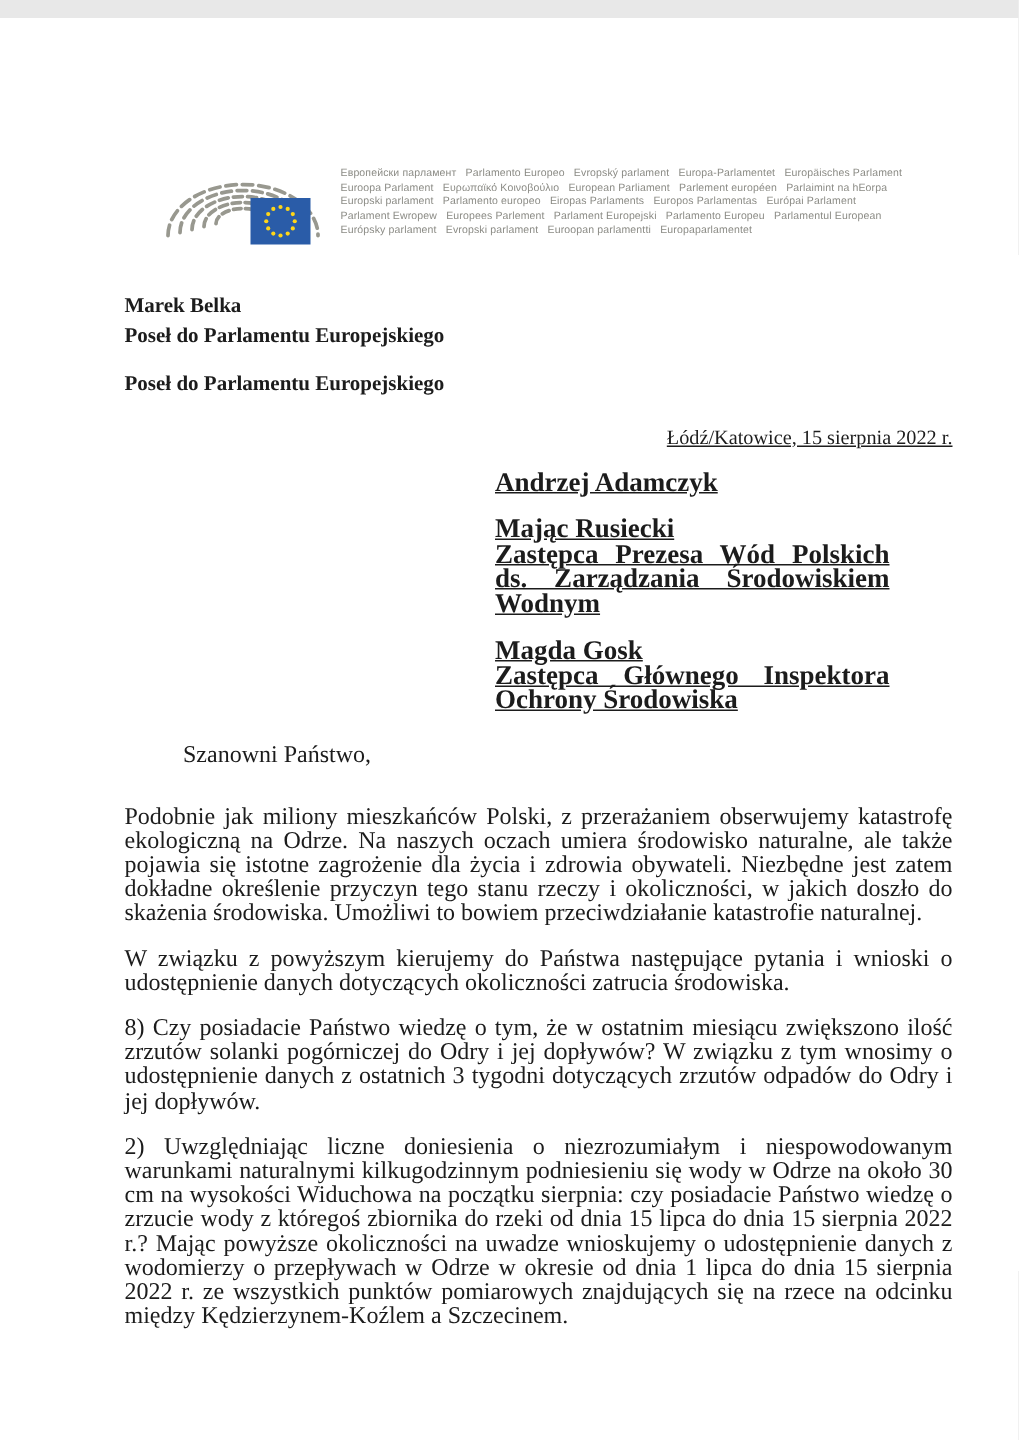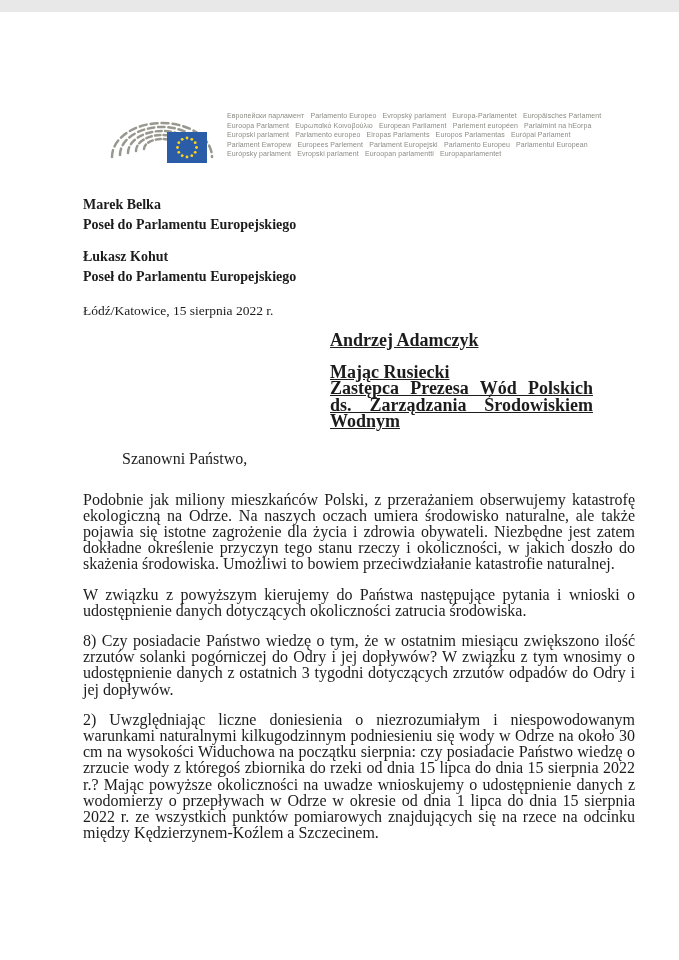--- a/index.html
+++ b/index.html
@@ -44,23 +44,25 @@
   .senders { margin-top: 2px; }
   .sender { margin-bottom: 13px; }
   .sender-name, .sender-title {
     font-weight: bold;
     font-size: 14px;
     line-height: 19.5px;
   }
 
   
   .dateline {
+    text-align: right;
     font-size: 13.5px;
     margin-top: 17px;
     margin-bottom: 13px;
+    text-decoration: underline;
   }
 
   
   .recipients {
     margin-left: 247px;
     width: 263px;
   }
   .recipient { margin-bottom: 15px; }
   .recipient:last-child { margin-bottom: 0; }
   .recipient-name, .recipient-title {
@@ -125,35 +127,38 @@
       <div class="wordmark-line">Európsky parlament   Evropski parlament   Euroopan parlamentti   Europaparlamentet</div>
     </div>
   </div>
 
   <div class="senders">
     <div class="sender">
       <div class="sender-name">Marek Belka</div>
       <div class="sender-title">Poseł do Parlamentu Europejskiego</div>
     </div>
     <div class="sender">
-      <div class="sender-name">Łukasz Kohut</div>
       <div class="sender-title">Poseł do Parlamentu Europejskiego</div>
     </div>
   </div>
 
   <div class="dateline">Łódź/Katowice, 15 sierpnia 2022 r.</div>
 
   <div class="recipients">
     <div class="recipient">
       <div class="recipient-name">Andrzej Adamczyk</div>
     </div>
     <div class="recipient">
       <div class="recipient-name">Mając Rusiecki</div>
       <div class="recipient-title">Zastępca Prezesa Wód Polskich ds. Zarządzania Środowiskiem Wodnym</div>
     </div>
+    <div class="recipient">
+      <div class="recipient-name">Magda Gosk</div>
+      <div class="recipient-title">Zastępca Głównego Inspektora Ochrony Środowiska</div>
+    </div>
   </div>
 
   <div class="salutation">Szanowni Państwo,</div>
 
   <p class="body-par">Podobnie jak miliony mieszkańców Polski, z przerażaniem obserwujemy katastrofę ekologiczną na Odrze. Na naszych oczach umiera środowisko naturalne, ale także pojawia się istotne zagrożenie dla życia i zdrowia obywateli. Niezbędne jest zatem dokładne określenie przyczyn tego stanu rzeczy i okoliczności, w jakich doszło do skażenia środowiska. Umożliwi to bowiem przeciwdziałanie katastrofie naturalnej.</p>
   <p class="body-par">W związku z powyższym kierujemy do Państwa następujące pytania i wnioski o udostępnienie danych dotyczących okoliczności zatrucia środowiska.</p>
   <p class="body-par">8) Czy posiadacie Państwo wiedzę o tym, że w ostatnim miesiącu zwiększono ilość zrzutów solanki pogórniczej do Odry i jej dopływów? W związku z tym wnosimy o udostępnienie danych z ostatnich 3 tygodni dotyczących zrzutów odpadów do Odry i jej dopływów.</p>
   <p class="body-par">2) Uwzględniając liczne doniesienia o niezrozumiałym i niespowodowanym warunkami naturalnymi kilkugodzinnym podniesieniu się wody w Odrze na około 30 cm na wysokości Widuchowa na początku sierpnia: czy posiadacie Państwo wiedzę o zrzucie wody z któregoś zbiornika do rzeki od dnia 15 lipca do dnia 15 sierpnia 2022 r.? Mając powyższe okoliczności na uwadze wnioskujemy o udostępnienie danych z wodomierzy o przepływach w Odrze w okresie od dnia 1 lipca do dnia 15 sierpnia 2022 r. ze wszystkich punktów pomiarowych znajdujących się na rzece na odcinku między Kędzierzynem-Koźlem a Szczecinem.</p>
 
 </div>

